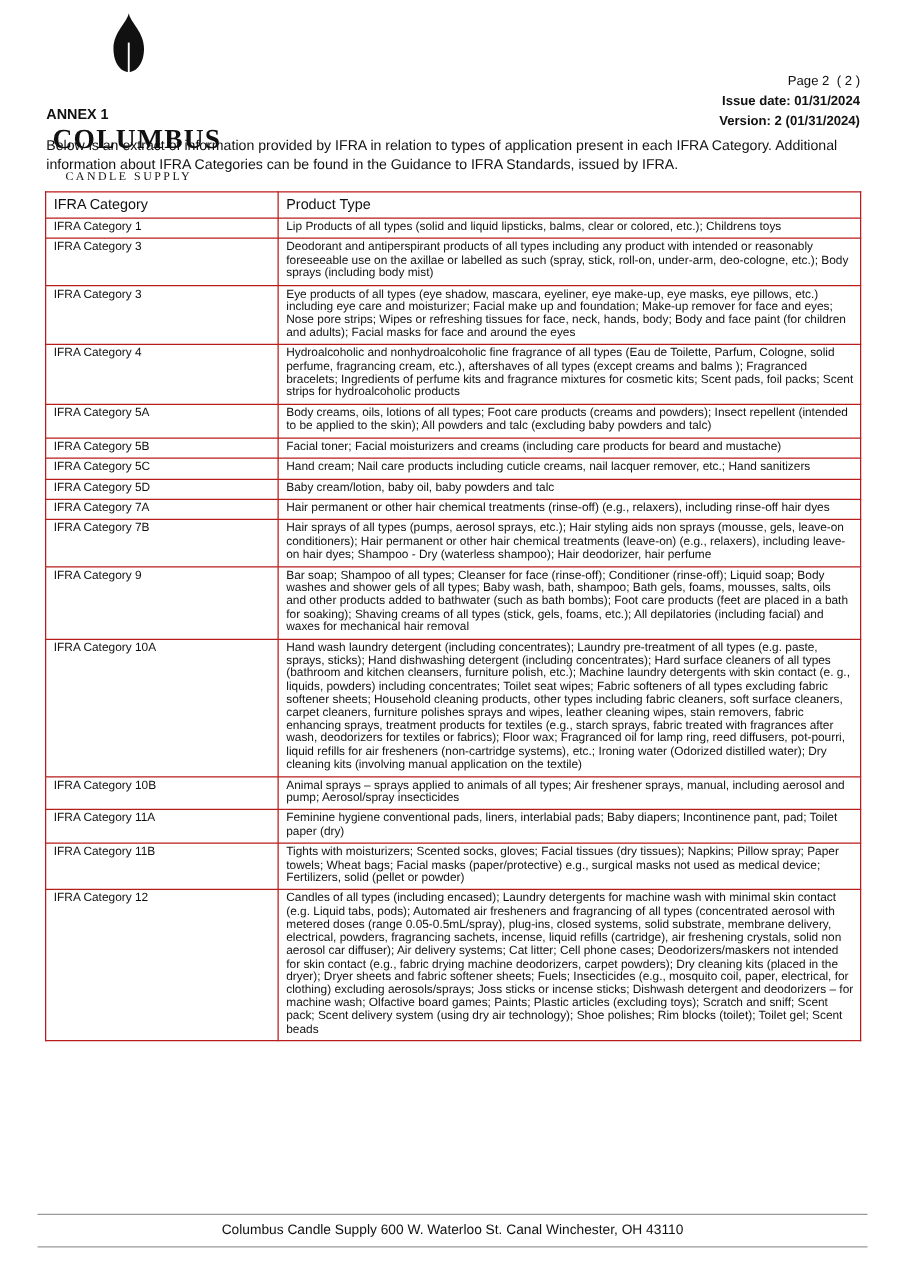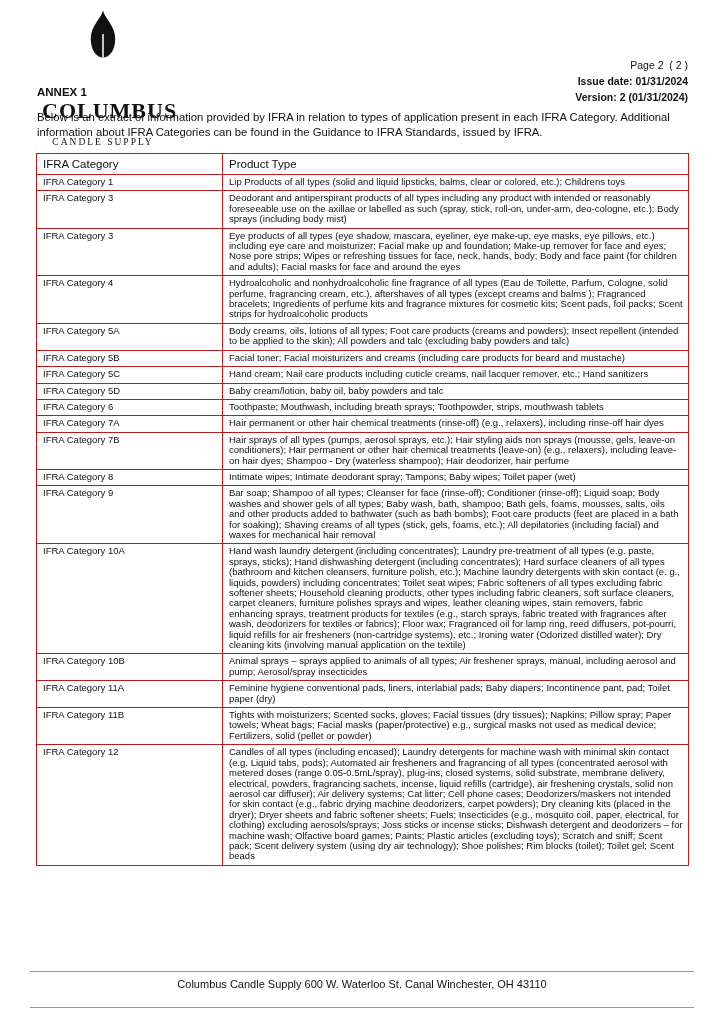--- a/index.html
+++ b/index.html
@@ -97,21 +97,21 @@
   
   .footer {
     position: absolute;
     top: 971px;
     left: 30px;
     width: 664px;
     border-top: 1px solid #999;
     border-bottom: 1px solid #999;
     text-align: center;
     font-size: 11px;
-    padding: 6px 0 17px 0;
+    padding: 6px 0 7px 0;
   }
 </style>
 </head>
 <body>
 
 <div class="page">
 
   <div class="logo">
     <svg width="32" height="50" viewBox="0 0 34 52" aria-hidden="true">
       <path d="M17 0 C 15.5 8, 4 16, 4 30 C 4 42, 10 50, 17 50 C 24 50, 30 42, 30 30 C 30 16, 18.5 8, 17 0 Z" fill="#111"></path>
@@ -169,36 +169,28 @@
         </tr>
         <tr>
           <td>IFRA Category 5C</td>
           <td>Hand cream; Nail care products including cuticle creams, nail lacquer remover, etc.; Hand sanitizers</td>
         </tr>
         <tr>
           <td>IFRA Category 5D</td>
           <td>Baby cream/lotion, baby oil, baby powders and talc</td>
         </tr>
         <tr>
-          <td>IFRA Category 6</td>
-          <td>Toothpaste; Mouthwash, including breath sprays; Toothpowder, strips, mouthwash tablets</td>
-        </tr>
-        <tr>
           <td>IFRA Category 7A</td>
           <td>Hair permanent or other hair chemical treatments (rinse-off) (e.g., relaxers), including rinse-off hair dyes</td>
         </tr>
         <tr>
           <td>IFRA Category 7B</td>
           <td>Hair sprays of all types (pumps, aerosol sprays, etc.); Hair styling aids non sprays (mousse, gels, leave-on conditioners); Hair permanent or other hair chemical treatments (leave-on) (e.g., relaxers), including leave-on hair dyes; Shampoo - Dry (waterless shampoo); Hair deodorizer, hair perfume</td>
         </tr>
         <tr>
-          <td>IFRA Category 8</td>
-          <td>Intimate wipes; Intimate deodorant spray; Tampons; Baby wipes; Toilet paper (wet)</td>
-        </tr>
-        <tr>
           <td>IFRA Category 9</td>
           <td>Bar soap; Shampoo of all types; Cleanser for face (rinse-off); Conditioner (rinse-off); Liquid soap; Body washes and shower gels of all types; Baby wash, bath, shampoo; Bath gels, foams, mousses, salts, oils and other products added to bathwater (such as bath bombs); Foot care products (feet are placed in a bath for soaking); Shaving creams of all types (stick, gels, foams, etc.); All depilatories (including facial) and waxes for mechanical hair removal</td>
         </tr>
         <tr>
           <td>IFRA Category 10A</td>
           <td>Hand wash laundry detergent (including concentrates); Laundry pre-treatment of all types (e.g. paste, sprays, sticks); Hand dishwashing detergent (including concentrates); Hard surface cleaners of all types (bathroom and kitchen cleansers, furniture polish, etc.); Machine laundry detergents with skin contact (e. g., liquids, powders) including concentrates; Toilet seat wipes; Fabric softeners of all types excluding fabric softener sheets; Household cleaning products, other types including fabric cleaners, soft surface cleaners, carpet cleaners, furniture polishes sprays and wipes, leather cleaning wipes, stain removers, fabric enhancing sprays, treatment products for textiles (e.g., starch sprays, fabric treated with fragrances after wash, deodorizers for textiles or fabrics); Floor wax; Fragranced oil for lamp ring, reed diffusers, pot-pourri, liquid refills for air fresheners (non-cartridge systems), etc.; Ironing water (Odorized distilled water); Dry cleaning kits (involving manual application on the textile)</td>
         </tr>
         <tr>
           <td>IFRA Category 10B</td>
           <td>Animal sprays – sprays applied to animals of all types; Air freshener sprays, manual, including aerosol and pump; Aerosol/spray insecticides</td>

